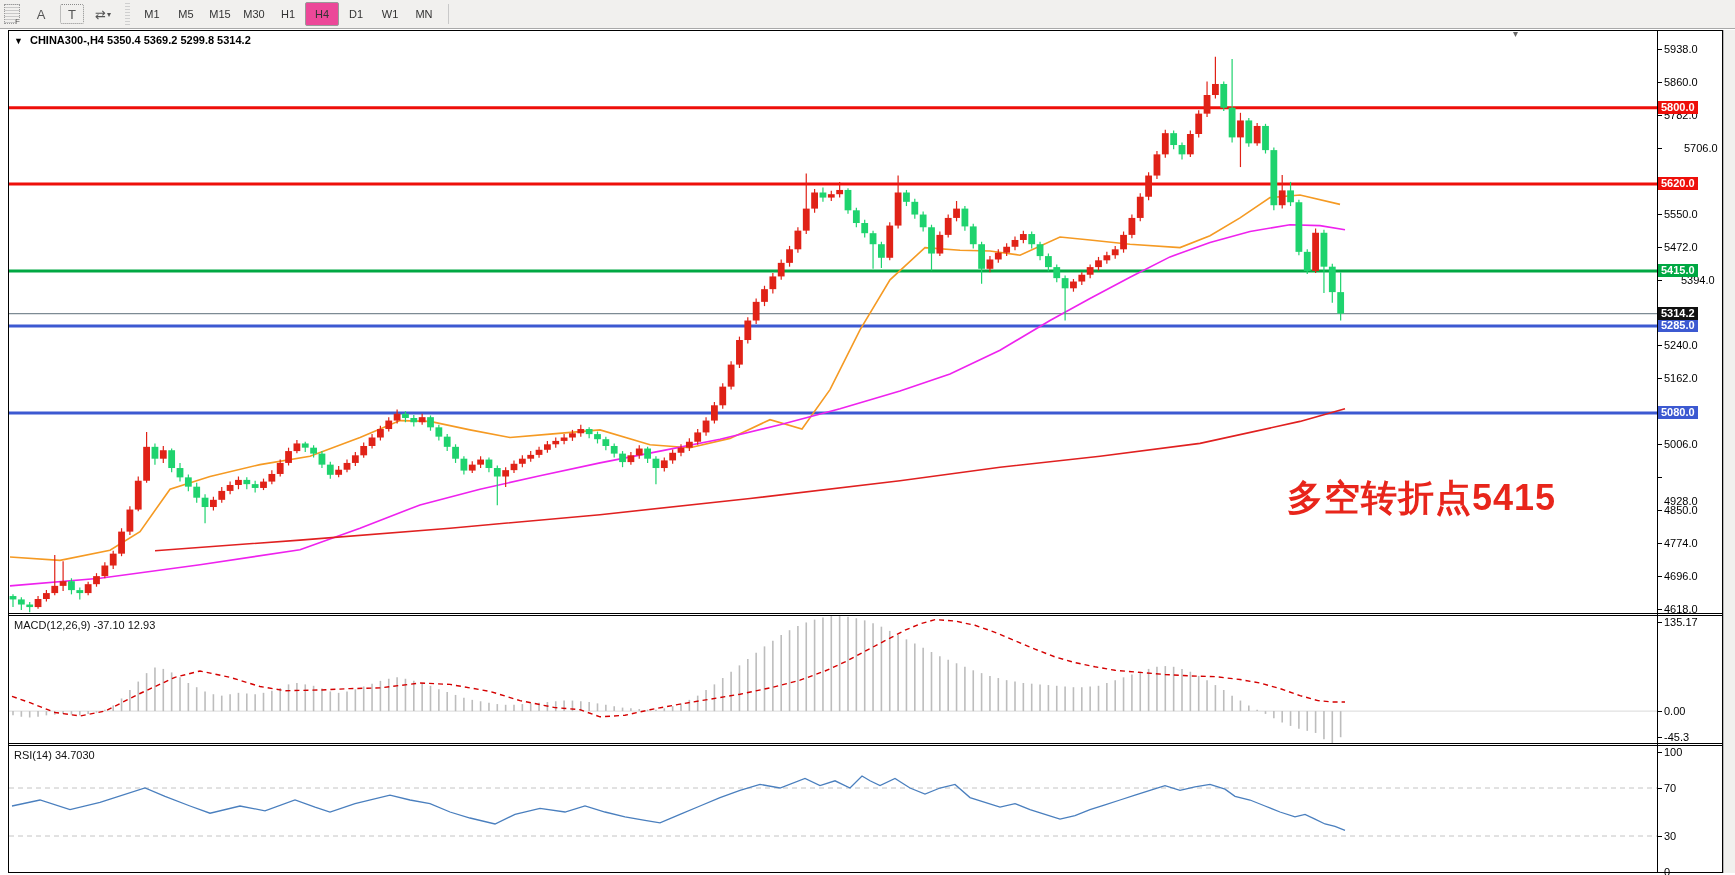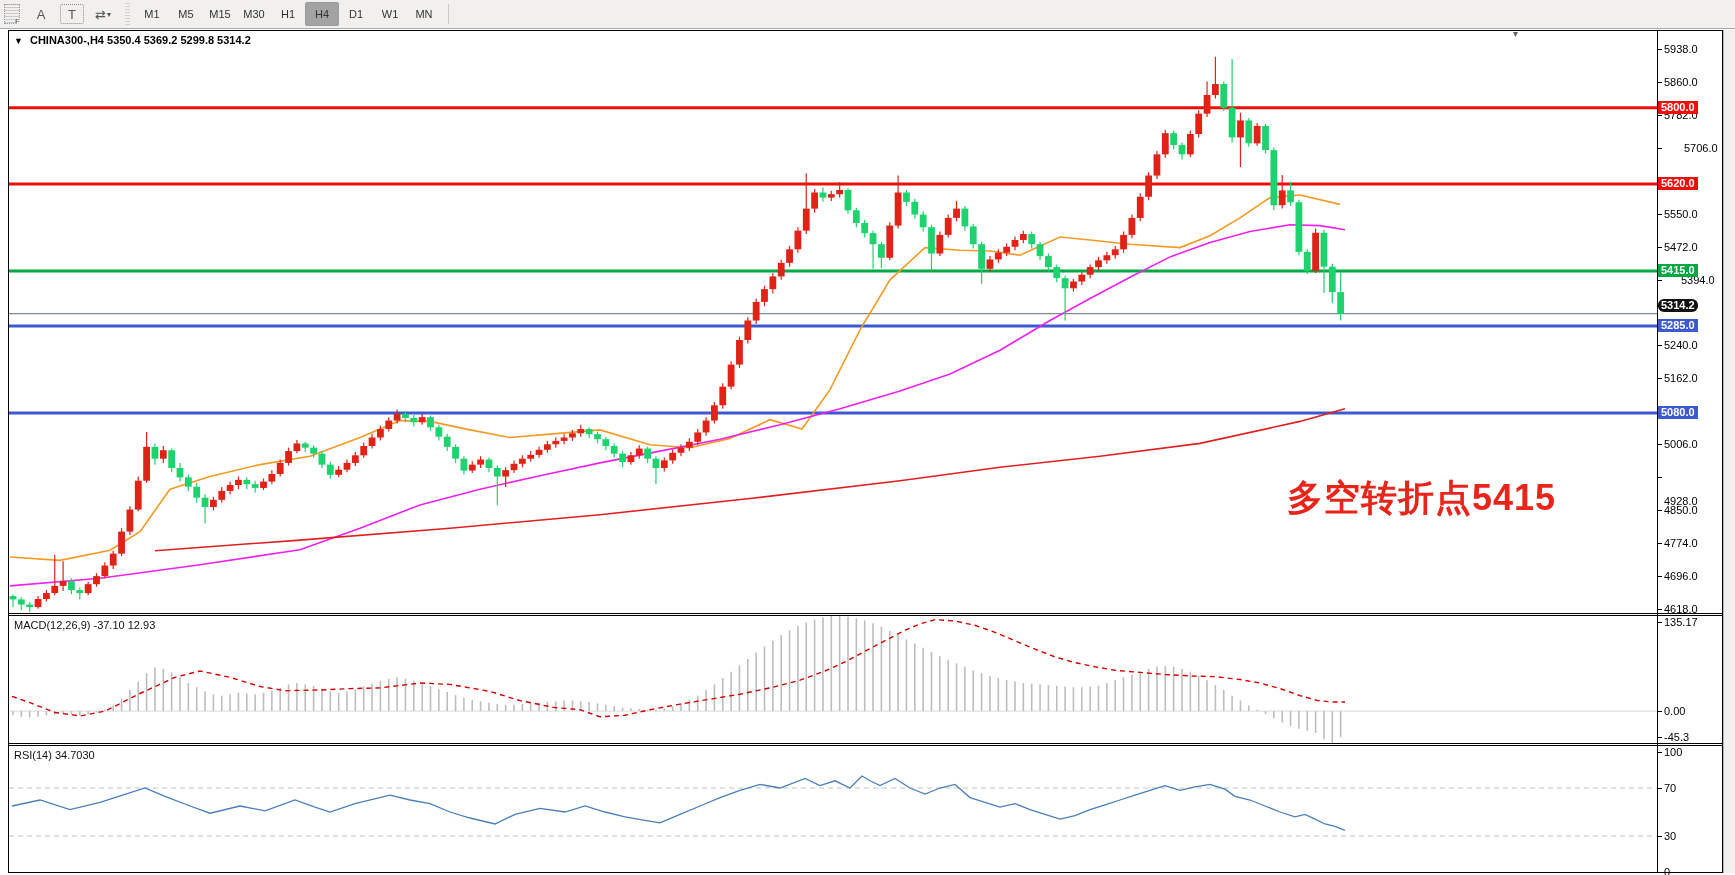--- a/index.html
+++ b/index.html
@@ -8,21 +8,21 @@
   
   #toolbar{left:0;top:0;width:1735px;height:29px;background:#f1f0ee;border-bottom:1px solid #a9a9a9;
     display:flex;align-items:center;gap:2px;padding-left:4px;box-sizing:border-box;position:absolute;}
   .grip{width:14px;height:18px;border:1px dotted #9a9a9a;border-style:dotted;margin-right:2px;
     background:repeating-linear-gradient(0deg,#c8c8c8 0 1px,transparent 1px 3px);position:relative;}
   .grip .sub{position:absolute;right:-1px;bottom:-3px;font-size:8px;color:#444;background:#f1f0ee;line-height:8px;}
   .toolbtn{min-width:24px;height:22px;display:flex;align-items:center;justify-content:center;
     font-size:11px;color:#333;border:1px solid transparent;border-radius:2px;padding:0 4px;cursor:default;}
   .toolbtn.icon{font-size:13px;color:#555;}
   .toolbtn.dotted{border:1px dotted #8a8a8a;height:18px;min-width:18px;padding:0 2px;}
-  .toolbtn.active{background:#a3a3a3;border:1px solid #9a9a9a;}
+  .toolbtn.active{background:#ec4899;border:1px solid #9a9a9a;}
   .vsep{width:1px;height:20px;background:#c9c9c9;margin:0 5px;}
   .vgrip{width:5px;height:22px;margin:0 3px;background:repeating-linear-gradient(0deg,#cfcfcf 0 1px,transparent 1px 3px);}
   .caret{font-size:8px;color:#555;margin-left:1px;}
   
   .blk{background:#000;}
   .panel-label{font-size:11px;color:#111;}
   #gutter{left:1723px;top:30px;width:12px;height:843px;background:#f1f0ee;border-left:1px solid #b5b5b5;}
   .axis-label{position:absolute;left:1664px;font-size:11px;color:#000;line-height:12px;}
   .axis-tick{position:absolute;left:1657px;width:5px;height:1px;background:#000;}
   .axis-badge{position:absolute;left:1658px;font-size:11px;font-weight:bold;color:#fff;
@@ -613,21 +613,21 @@
     <div class="axis-tick" style="top: 542.634px;"></div>
     <div class="axis-label" style="top: 569.698px;">4696.0</div>
     <div class="axis-tick" style="top: 575.698px;"></div>
     <div class="axis-label" style="top: 602.761px;">4618.0</div>
     <div class="axis-tick" style="top: 608.761px;"></div>
     <div class="axis-badge" style="top: 100.724px; background: rgb(238, 15, 10);">5800.0</div>
     <div class="axis-badge" style="top: 177.024px; background: rgb(238, 15, 10);">5620.0</div>
     <div class="axis-badge" style="top: 263.921px; background: rgb(0, 168, 67);">5415.0</div>
     <div class="axis-badge" style="top: 319.027px; background: rgb(60, 89, 209);">5285.0</div>
     <div class="axis-badge" style="top: 405.924px; background: rgb(60, 89, 209);">5080.0</div>
-    <div class="axis-badge" style="top: 299px; background: rgb(16, 16, 16); border-radius: 6px;">5314.2</div>
+    <div class="axis-badge" style="top: 307px; background: rgb(16, 16, 16);">5314.2</div>
     <div class="axis-label" style="top: 616px;">135.17</div>
     <div class="axis-tick" style="top: 622px;"></div>
     <div class="axis-label" style="top: 705.122px;">0.00</div>
     <div class="axis-tick" style="top: 711.122px;"></div>
     <div class="axis-label" style="top: 731px;">-45.3</div>
     <div class="axis-tick" style="top: 737px;"></div>
     <div class="axis-label" style="top: 746px; text-align: right;">100</div>
     <div class="axis-tick" style="top: 752px;"></div>
     <div class="axis-label" style="top: 782px;">70</div>
     <div class="axis-tick" style="top: 788px;"></div>

